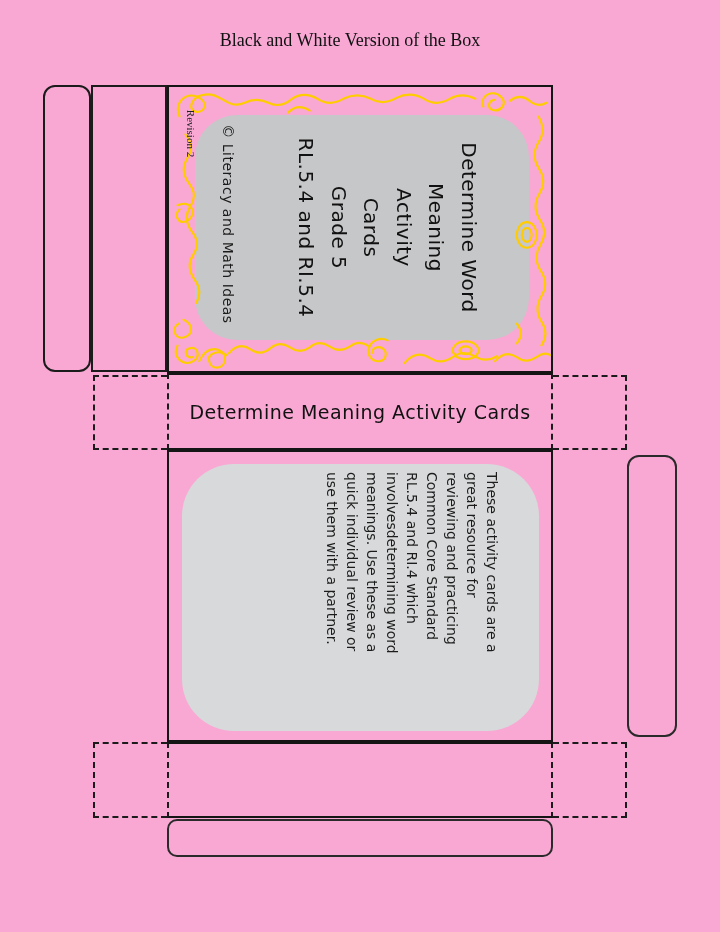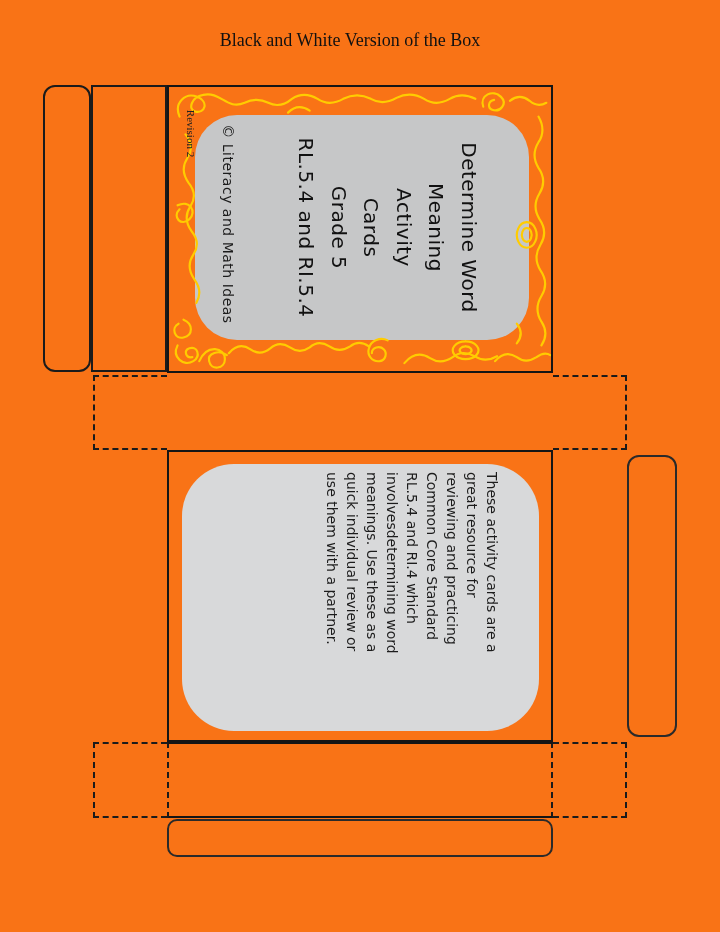--- a/index.html
+++ b/index.html
@@ -1,17 +1,17 @@
 <!DOCTYPE html>
 <html><head>
 <meta charset="utf-8">
 <style>
   html,body{margin:0;padding:0;background:#ffffff;}
   .page{
-    position:relative;width:720px;height:932px;background:#f97316;
+    position:relative;width:720px;height:932px;background:#f9a8d4;
     font-family:"DejaVu Sans",sans-serif;color:#1b1b1b;overflow:hidden;
   }
   .page-title{
     position:absolute;top:30px;left:0;width:700px;text-align:center;
     font-family:"Liberation Serif",serif;font-size:18px;color:#111;
   }
   
   .piece{position:absolute;box-sizing:border-box;}
   .flap-top-left{left:43px;top:85px;width:48px;height:287px;border:2px solid #1b1b1b;border-radius:12px;}
   .side-panel{left:91px;top:85px;width:76px;height:287px;border:2px solid #1b1b1b;}
@@ -101,20 +101,23 @@
       <div>Determine Word</div>
       <div>Meaning</div>
       <div>Activity</div>
       <div>Cards</div>
       <div>Grade 5</div>
       <div>RL.5.4 and RI.5.4</div>
     </div>
   </div>
 
   <div class="piece tab tab-mid-left"></div>
+  <div class="piece spine-strip">
+    <div class="spine-label">Determine Meaning Activity Cards</div>
+  </div>
   <div class="piece tab tab-mid-right"></div>
 
   <div class="piece bottom-panel">
     <div class="gray-card gray-card-bottom"></div>
     <div class="rot card-desc">
       <div>These activity cards are a</div>
       <div>great resource for</div>
       <div>reviewing and practicing</div>
       <div>Common Core Standard</div>
       <div>RL.5.4 and RI.4 which</div>

